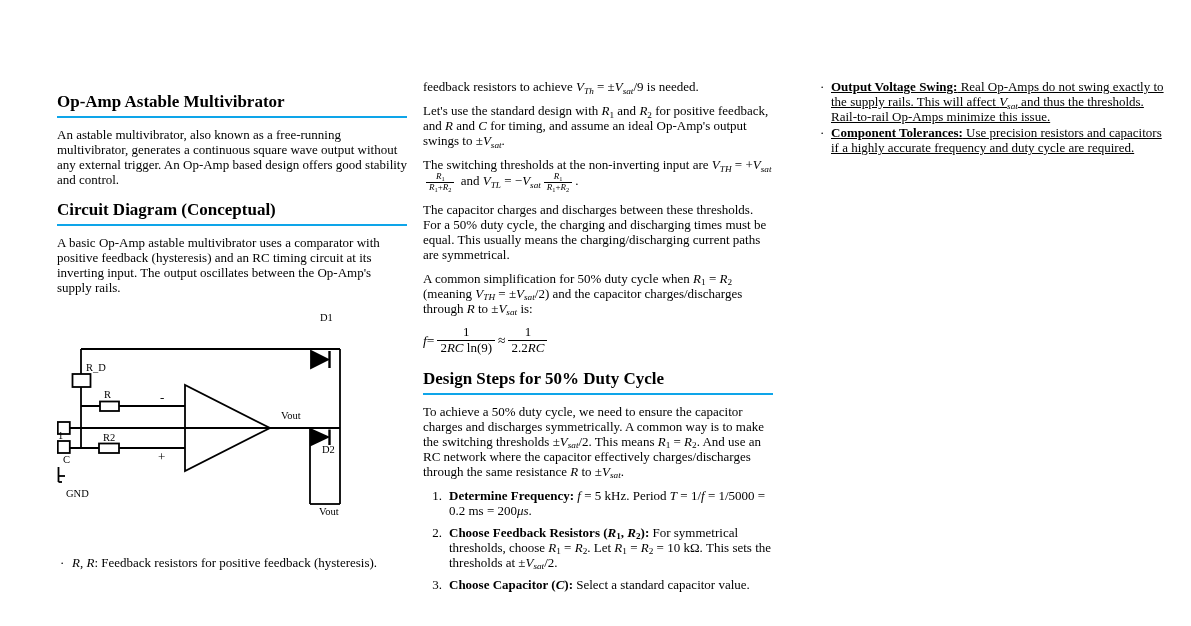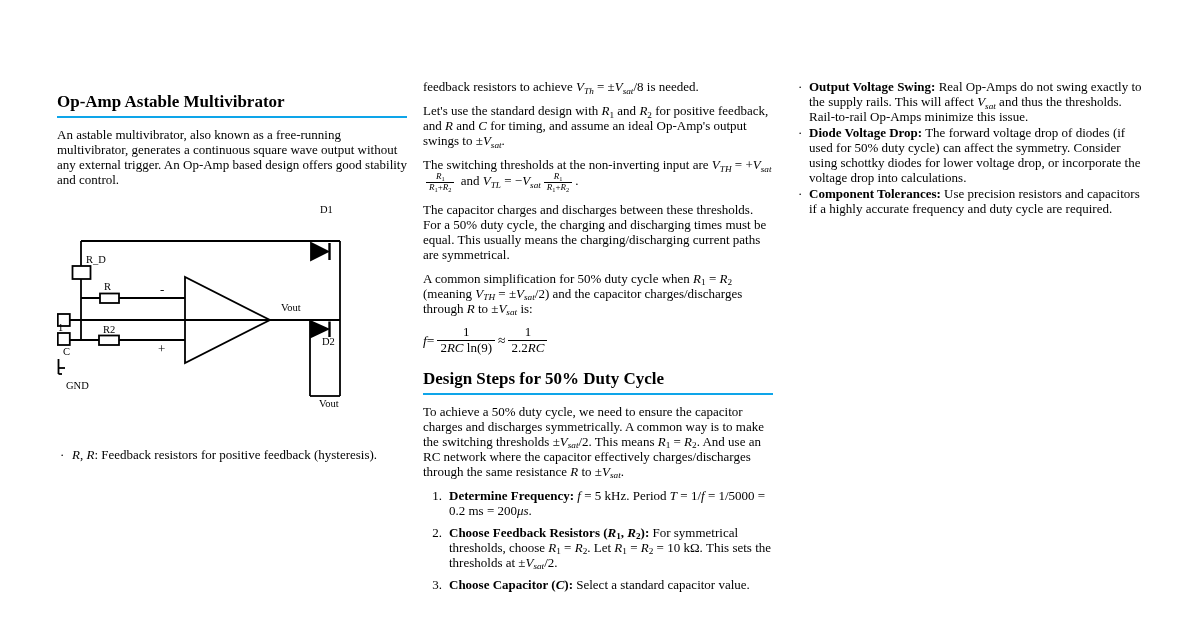--- a/index.html
+++ b/index.html
@@ -4,21 +4,21 @@
 <style>
   html,body{margin:0;padding:0;}
   body{
     width:1191px;height:626px;background:#ffffff;color:#000000;
     font-family:"Liberation Serif","DejaVu Serif",serif;
     font-size:13px;line-height:15px;overflow:hidden;position:relative;
   }
   .col{position:absolute;top:79px;width:350px;}
   .col1{left:57px;}
   .col2{left:423px;}
-  .col3{left:796px;}
+  .col3{left:818px;text-decoration:underline;}
   h2.sec{
     font-size:17px;line-height:20px;font-weight:bold;margin:13px 0 9px 0;
     padding-bottom:4px;border-bottom:2px solid #0ea5e9;
   }
   .col p{margin:0 0 9px 0;}
   .it{font-style:italic;}
   .bd{font-weight:bold;}
   .sb{font-size:71%;position:relative;top:0.28em;line-height:0;}
   
   .frac{display:inline-flex;flex-direction:column;align-items:center;
@@ -43,20 +43,22 @@
   svg text.sign{font-size:13px;}
 </style>
 </head>
 <body>
 
 <div>
 
   <section class="col col1">
     <h2 class="sec">Op-Amp Astable Multivibrator</h2>
     <p>An astable multivibrator, also known as a free-running multivibrator, generates a continuous square wave output without any external trigger. An Op-Amp based design offers good stability and control.</p>
+    <h2 class="sec">Circuit Diagram (Conceptual)</h2>
+    <p>A basic Op-Amp astable multivibrator uses a comparator with positive feedback (hysteresis) and an RC timing circuit at its inverting input. The output oscillates between the Op-Amp's supply rails.</p>
 
     <svg class="diagram" width="300" height="215" viewBox="0 0 300 215">
       <g stroke="#000" stroke-width="1.8" fill="none">
         <line x1="24" y1="42" x2="283" y2="42"></line>
         <line x1="283" y1="42" x2="283" y2="197"></line>
         <line x1="24" y1="42" x2="24" y2="141"></line>
         <line x1="24" y1="99" x2="128" y2="99"></line>
         <line x1="11" y1="121" x2="283" y2="121"></line>
         <line x1="12" y1="141" x2="128" y2="141"></line>
         <line x1="253" y1="121" x2="253" y2="197"></line>
@@ -90,21 +92,21 @@
         <text x="262" y="207.5">Vout</text>
       </g>
     </svg>
 
     <ul class="blist">
       <li><span class="it">R</span><span>, </span><span class="it">R</span><span>: Feedback resistors for positive feedback (hysteresis).</span></li>
     </ul>
   </section>
 
   <section class="col col2">
-    <p><span>feedback resistors to achieve </span><span class="it">V</span><span class="it sb">Th</span><span> = ±</span><span class="it">V</span><span class="it sb">sat</span><span>/8 is needed.</span></p>
+    <p><span>feedback resistors to achieve </span><span class="it">V</span><span class="it sb">Th</span><span> = ±</span><span class="it">V</span><span class="it sb">sat</span><span>/9 is needed.</span></p>
     <p><span>Let's use the standard design with </span><span class="it">R</span><span class="sb">1</span><span> and </span><span class="it">R</span><span class="sb">2</span><span> for positive feedback, and </span><span class="it">R</span><span> and </span><span class="it">C</span><span> for timing, and assume an ideal Op-Amp's output swings to ±</span><span class="it">V</span><span class="it sb">sat</span><span>.</span></p>
     <p><span>The switching thresholds at the non-inverting input are </span><span class="it">V</span><span class="it sb">TH</span><span> = +</span><span class="it">V</span><span class="it sb">sat</span><span class="frac">
           <span class="fn"><span class="it">R</span><span class="sb">1</span></span>
           <span class="fd"><span class="it">R</span><span class="sb">1</span><span>+</span><span class="it">R</span><span class="sb">2</span></span>
         </span><span> and </span><span class="it">V</span><span class="it sb">TL</span><span> = −</span><span class="it">V</span><span class="it sb">sat</span><span class="frac">
           <span class="fn"><span class="it">R</span><span class="sb">1</span></span>
           <span class="fd"><span class="it">R</span><span class="sb">1</span><span>+</span><span class="it">R</span><span class="sb">2</span></span>
         </span><span>.</span></p>
     <p>The capacitor charges and discharges between these thresholds. For a 50% duty cycle, the charging and discharging times must be equal. This usually means the charging/discharging current paths are symmetrical.</p>
     <p><span>A common simplification for 50% duty cycle when </span><span class="it">R</span><span class="sb">1</span><span> = </span><span class="it">R</span><span class="sb">2</span><span> (meaning </span><span class="it">V</span><span class="it sb">TH</span><span> = ±</span><span class="it">V</span><span class="it sb">sat</span><span>/2) and the capacitor charges/discharges through </span><span class="it">R</span><span> to ±</span><span class="it">V</span><span class="it sb">sat</span><span> is:</span></p>
@@ -135,18 +137,17 @@
       <li>
         <span class="num">3.</span>
         <span class="body"><span class="bd">Choose Capacitor (</span><span class="it bd">C</span><span class="bd">):</span><span> Select a standard capacitor value.</span></span>
       </li>
     </ol>
   </section>
 
   <section class="col col3">
     <ul class="blist">
       <li><span class="bd">Output Voltage Swing:</span><span> Real Op-Amps do not swing exactly to the supply rails. This will affect </span><span class="it">V</span><span class="it sb">sat</span><span> and thus the thresholds. Rail-to-rail Op-Amps minimize this issue.</span></li>
-      <li><span class="bd">Diode Voltage Drop:</span><span> The forward voltage drop of diodes (if used for 50% duty cycle) can affect the symmetry. Consider using schottky diodes for lower voltage drop, or incorporate the voltage drop into calculations.</span></li>
       <li><span class="bd">Component Tolerances:</span><span> Use precision resistors and capacitors if a highly accurate frequency and duty cycle are required.</span></li>
     </ul>
   </section>
 
 </div>
 
 </body></html>

